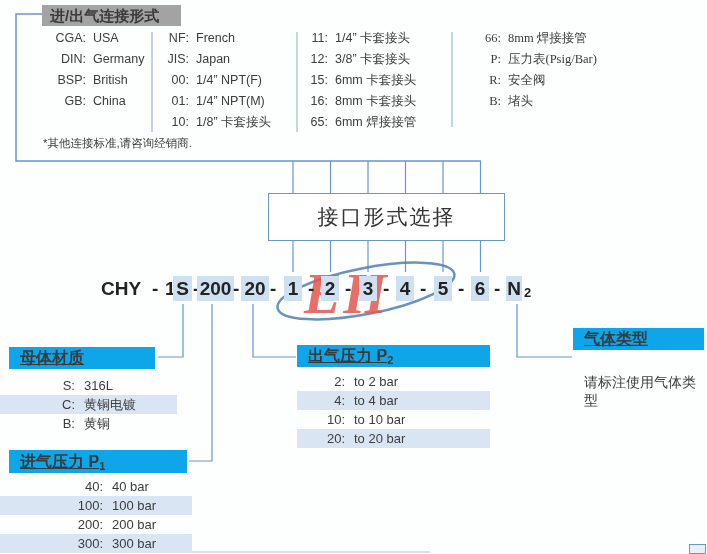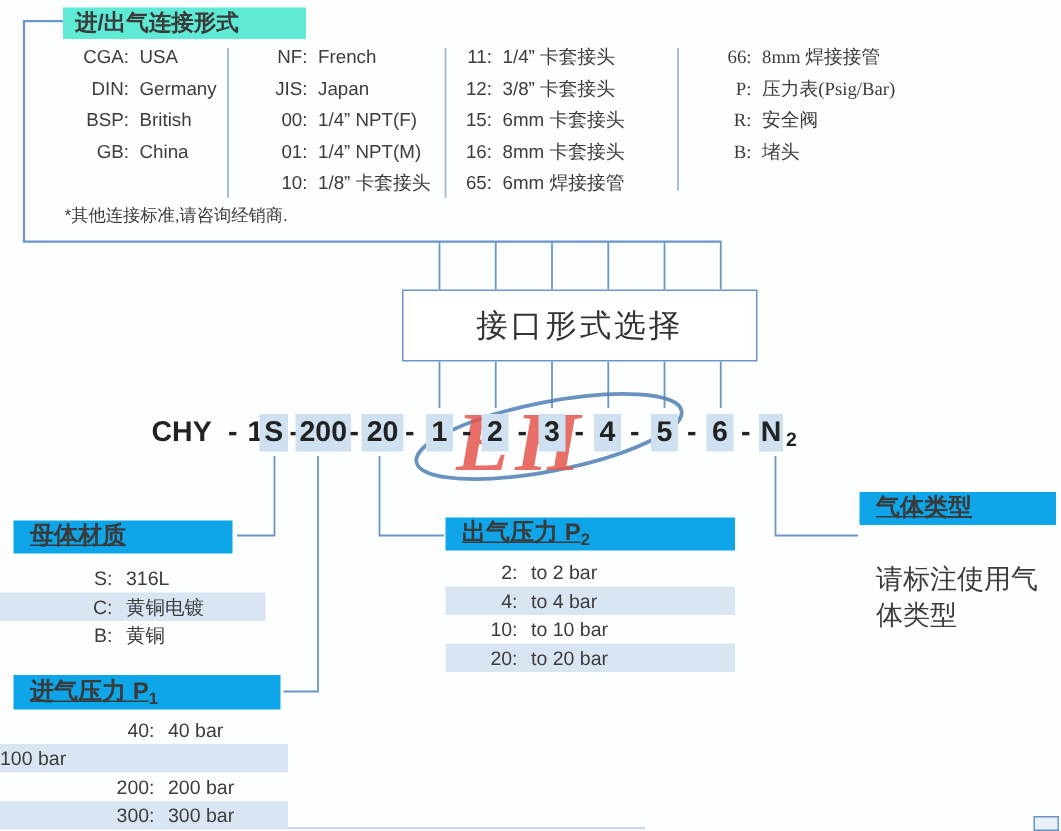--- a/index.html
+++ b/index.html
@@ -1,27 +1,27 @@
 <!DOCTYPE html>
 <html><head>
 <meta charset="utf-8">
 <style>
   html,body{margin:0;padding:0;background:#ffffff;}
   .page{position:relative;width:707px;height:554px;background:#fdfefe;overflow:hidden;
         font-family:"Liberation Sans","DejaVu Sans",sans-serif;color:#3c3c3c;}
   .lines{position:absolute;left:0;top:0;z-index:1;}
   
-  .conn-header{position:absolute;left:42px;top:5px;width:162px;height:21px;background:#5eead4;
+  .conn-header{position:absolute;left:42px;top:5px;width:139px;height:21px;background:#a3a3a3;
                font-size:15px;font-weight:600;color:#3a3a3a;line-height:21px;padding-left:8px;
                box-sizing:border-box;z-index:3;}
   .conn-col{position:absolute;z-index:3;font-size:12.5px;color:#3d3d3d;}
   .conn-row{display:grid;column-gap:7px;height:21px;line-height:21px;}
   .conn-row .code{text-align:right;}
   .col1{left:48px;top:28px;} .col1 .conn-row{grid-template-columns:38px auto;}
-  .col2{left:178px;top:28px;} .col2 .conn-row{grid-template-columns:27px auto;}
+  .col2{left:162px;top:28px;} .col2 .conn-row{grid-template-columns:27px auto;}
   .col3{left:305px;top:28px;} .col3 .conn-row{grid-template-columns:23px auto;}
   .col4{left:472px;top:28px;font-family:Liberation Serif, serif;} .col4 .conn-row{grid-template-columns:29px auto;}
   .footnote{position:absolute;left:43px;top:136px;font-size:11.5px;color:#3c3c3c;z-index:3;}
   
   .selector-box{position:absolute;left:268px;top:193px;width:237px;height:48px;background:#ffffff;
                 border:1.5px solid #6b96c9;box-sizing:border-box;z-index:4;
                 display:flex;align-items:center;justify-content:center;}
   .selector-box span{font-size:21px;letter-spacing:2px;color:#333333;}
   
   .logo{position:absolute;left:268px;top:253px;z-index:2;}
@@ -35,21 +35,21 @@
   .sec-title{position:absolute;background:#0ea5e9;font-size:16px;font-weight:600;color:#3a3a3a;
              box-sizing:border-box;padding-left:11px;z-index:3;text-decoration:underline;}
   .sec-title .tsub{font-size:11px;vertical-align:-3px;}
   .opt-list{position:absolute;z-index:3;font-size:13px;color:#3c3c3c;}
   .opt-row{display:grid;column-gap:9px;height:19px;line-height:19px;}
   .opt-row .code{text-align:right;}
   .opt-row.hl{background:#d9e5f2;}
   .list-material{left:0;top:376px;width:177px;} .list-material .opt-row{grid-template-columns:75px auto;}
   .list-inlet{left:0;top:477px;width:192px;} .list-inlet .opt-row{grid-template-columns:103px auto;}
   .list-outlet{left:297px;top:372px;width:193px;} .list-outlet .opt-row{grid-template-columns:48px auto;}
-  .gas-note{position:absolute;left:584px;top:374px;font-size:18px;color:#3c3c3c;z-index:3;}
+  .gas-note{position:absolute;left:584px;top:374px;font-size:14px;color:#3c3c3c;z-index:3;}
   .corner-box{position:absolute;left:689px;top:544px;width:17px;height:10px;background:#e8f0f8;
               border:1px solid #6b96c9;box-sizing:border-box;z-index:3;}
 </style>
 </head>
 <body>
 
 <div class="page">
 
   <svg class="lines" width="707" height="554" viewBox="0 0 707 554">
 
@@ -219,20 +219,21 @@
 
   <div class="sec-title" style="left:9px;top:450px;width:178px;height:23px;line-height:23px">
     <span>进气压力 P</span><span class="tsub">1</span>
   </div>
   <div class="opt-list list-inlet">
     <div class="opt-row">
         <span class="code">40:</span>
         <span>40 bar</span>
       </div>
     <div class="opt-row hl">
+        <span class="code">100:</span>
         <span>100 bar</span>
       </div>
     <div class="opt-row">
         <span class="code">200:</span>
         <span>200 bar</span>
       </div>
     <div class="opt-row hl">
         <span class="code">300:</span>
         <span>300 bar</span>
       </div>

